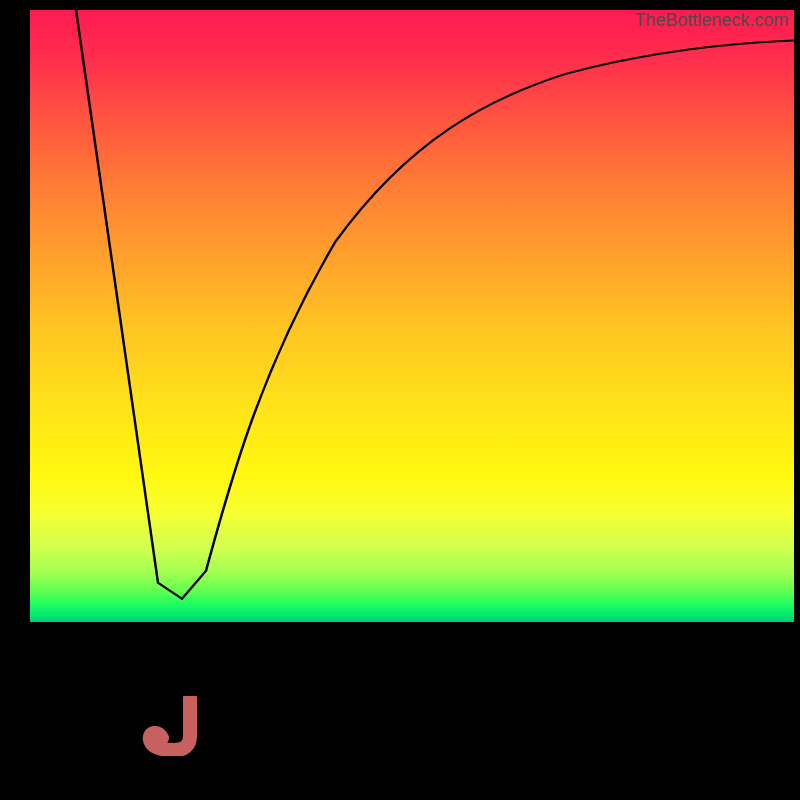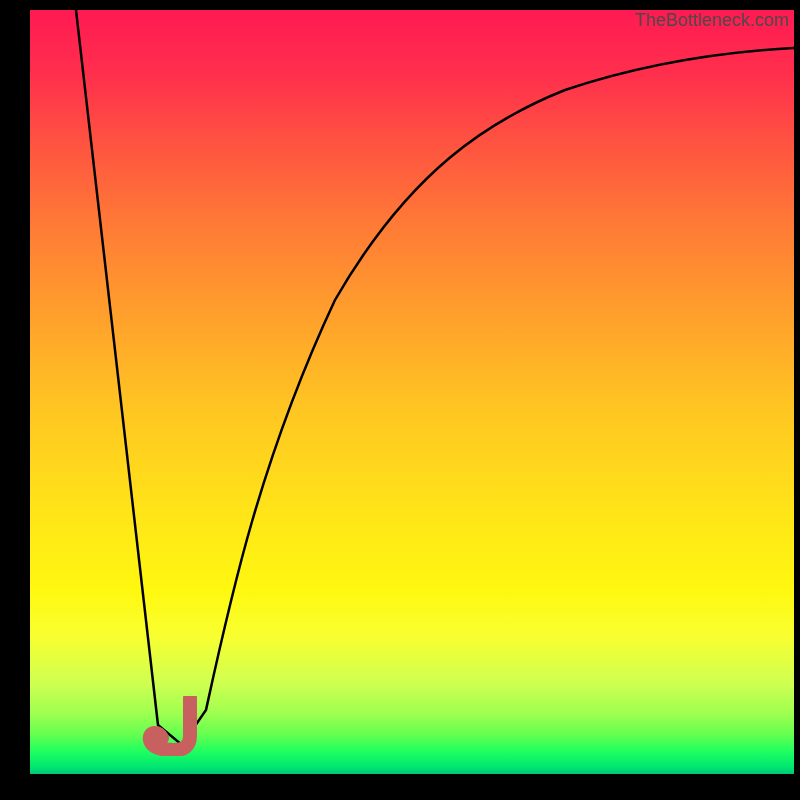--- a/index.html
+++ b/index.html
@@ -12,21 +12,21 @@
       height: 800px;
       background: #000;
       position: relative;
       font-family: Arial, sans-serif;
     }
     .chart-container {
       position: absolute;
       left: 30px;
       top: 10px;
       width: 764px;
-      height: 764px;
+      height: 612px;
       background: #000;
     }
     .gradient-bg {
       position: absolute;
       left: 0;
       top: 0;
       width: 100%;
       height: 100%;
       background: linear-gradient(to bottom,
         #ff1a52 0%,

